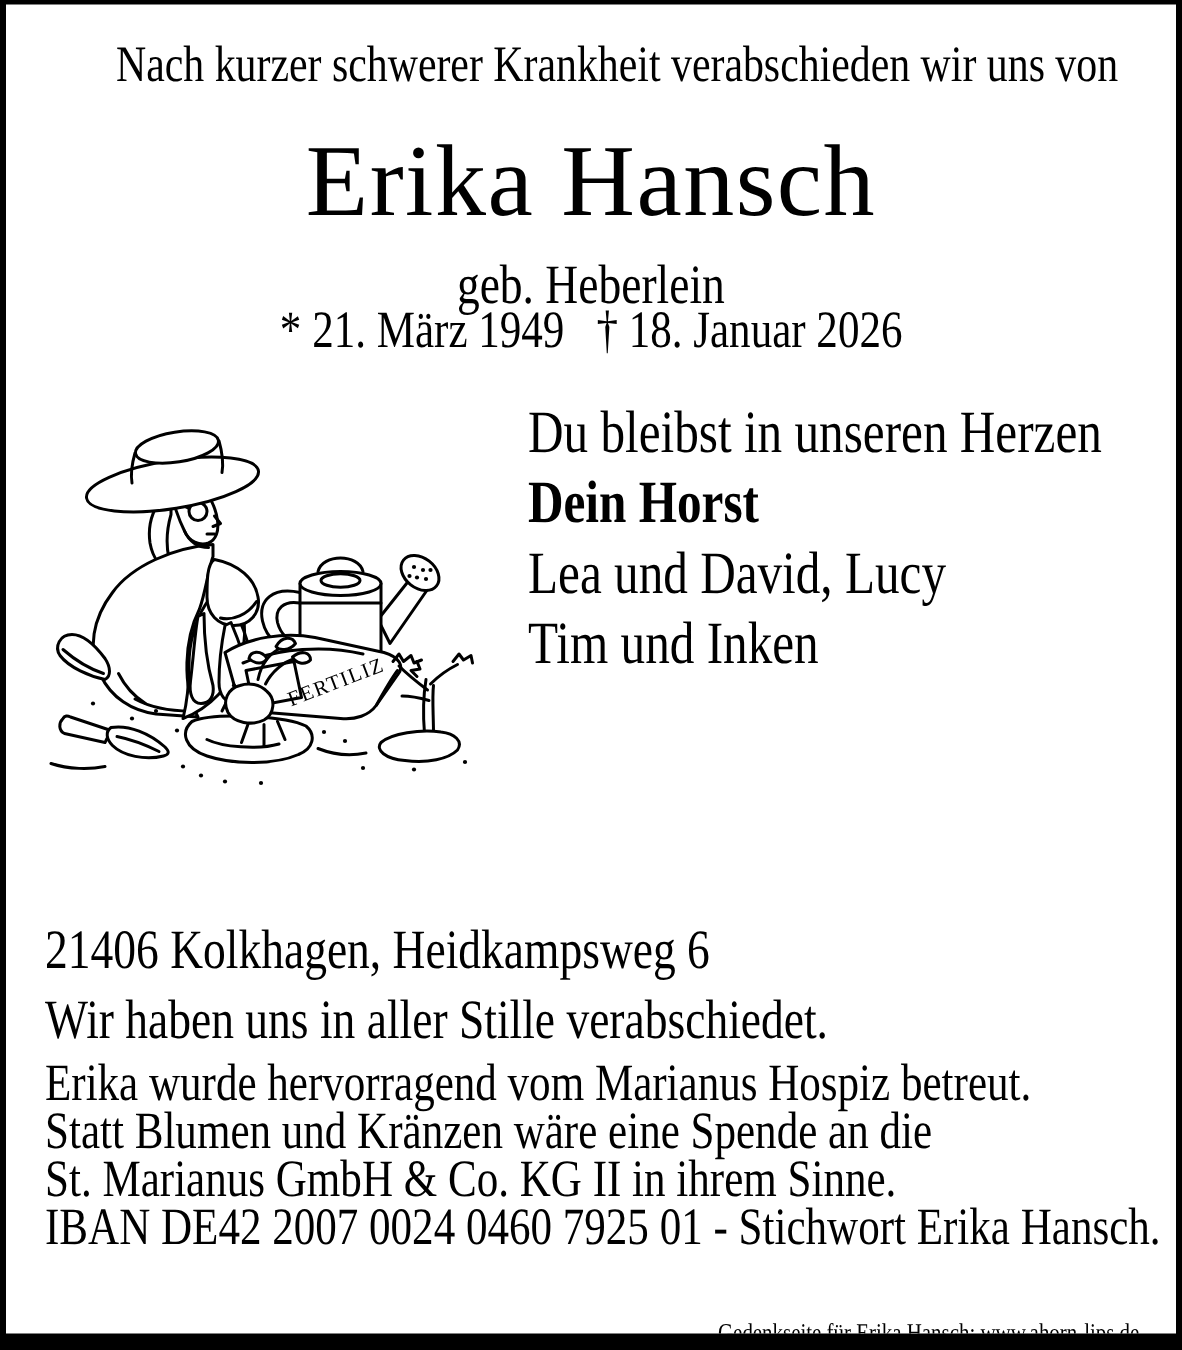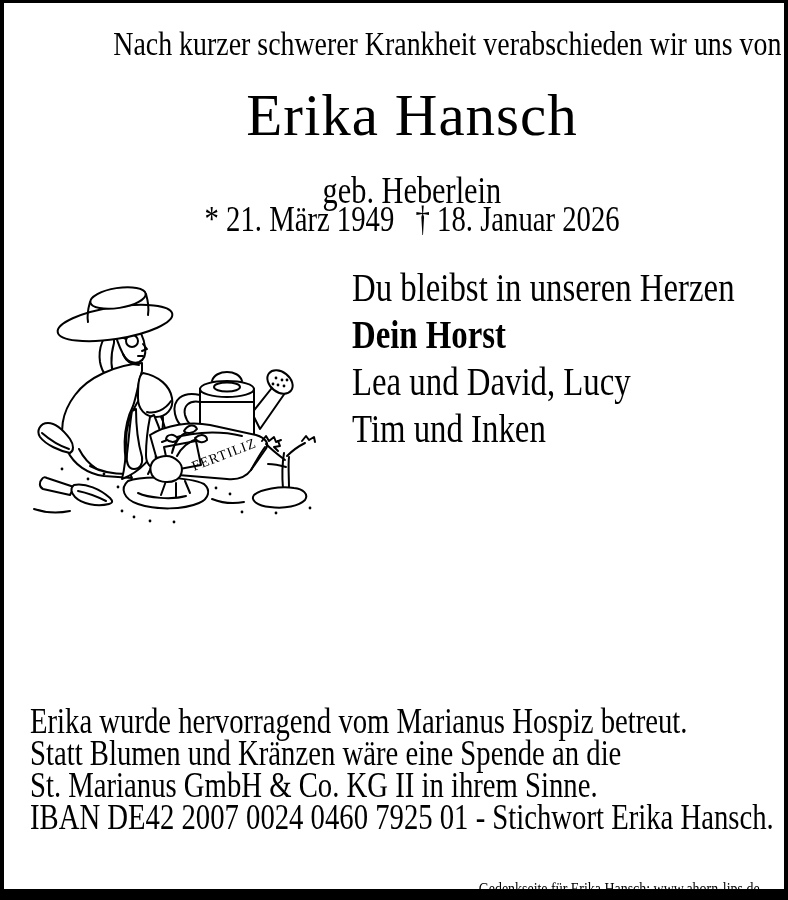--- a/index.html
+++ b/index.html
@@ -7,28 +7,28 @@
     position:relative;
     width:788px;height:900px;
     box-sizing:border-box;
     border-style:solid;border-color:#000;
     border-width:3px 4px 11px 4px;
     background:#fff;color:#000;
     font-family:"Liberation Serif","DejaVu Serif",serif;
     overflow:hidden;
   }
   .abs{position:absolute;white-space:nowrap;}
-  .center{left:0;right:0;text-align:center;padding-left:36px;}
+  .center{left:0;right:0;text-align:center;}
   .cond{display:inline-block;transform:scaleX(0.82);}
   .center .cond{transform-origin:50% 50%;}
   .cond.left{transform-origin:0 50%;}
   .cond.right{transform-origin:100% 50%;}
 
   #intro{top:22px;font-size:34px;}
-  #name{top:78px;font-size:59px;letter-spacing:1px;}
+  #name{top:78px;font-size:68px;letter-spacing:1px;}
   #maiden{top:166px;font-size:37px;}
   #dates{top:197px;font-size:35px;}
   .date-gap{display:inline-block;width:26px;}
 
   #art{left:22px;top:278px;width:306px;height:258px;}
 
   #farewell{left:348px;top:268px;font-size:40px;line-height:34px;}
   #farewell .fgroup{margin-bottom:13px;}
   #farewell .sig{font-weight:bold;}
 
@@ -177,21 +177,27 @@
     <div class="fgroup">
       <div><span class="cond left">Lea und David, Lucy</span></div>
     </div>
     <div class="fgroup">
       <div><span class="cond left">Tim und Inken</span></div>
     </div>
     <div class="fgroup">
     </div>
   </div>
 
-
+  <div class="abs" id="address">
+    <span class="cond left">21406 Kolkhagen, Heidkampsweg 6</span>
+  </div>
+
+  <div class="abs" id="stille">
+    <span class="cond left">Wir haben uns in aller Stille verabschiedet.</span>
+  </div>
 
   <div class="abs" id="para">
     <div><span class="cond left">Erika wurde hervorragend vom Marianus Hospiz betreut.</span></div>
     <div><span class="cond left">Statt Blumen und Kränzen wäre eine Spende an die</span></div>
     <div><span class="cond left">St. Marianus GmbH &amp; Co. KG II in ihrem Sinne.</span></div>
     <div><span class="cond left">IBAN DE42 2007 0024 0460 7925 01 - Stichwort Erika Hansch.</span></div>
   </div>
 
   <div class="abs" id="memorial">
     <span class="cond right">Gedenkseite für Erika Hansch: www.ahorn-lips.de</span>

